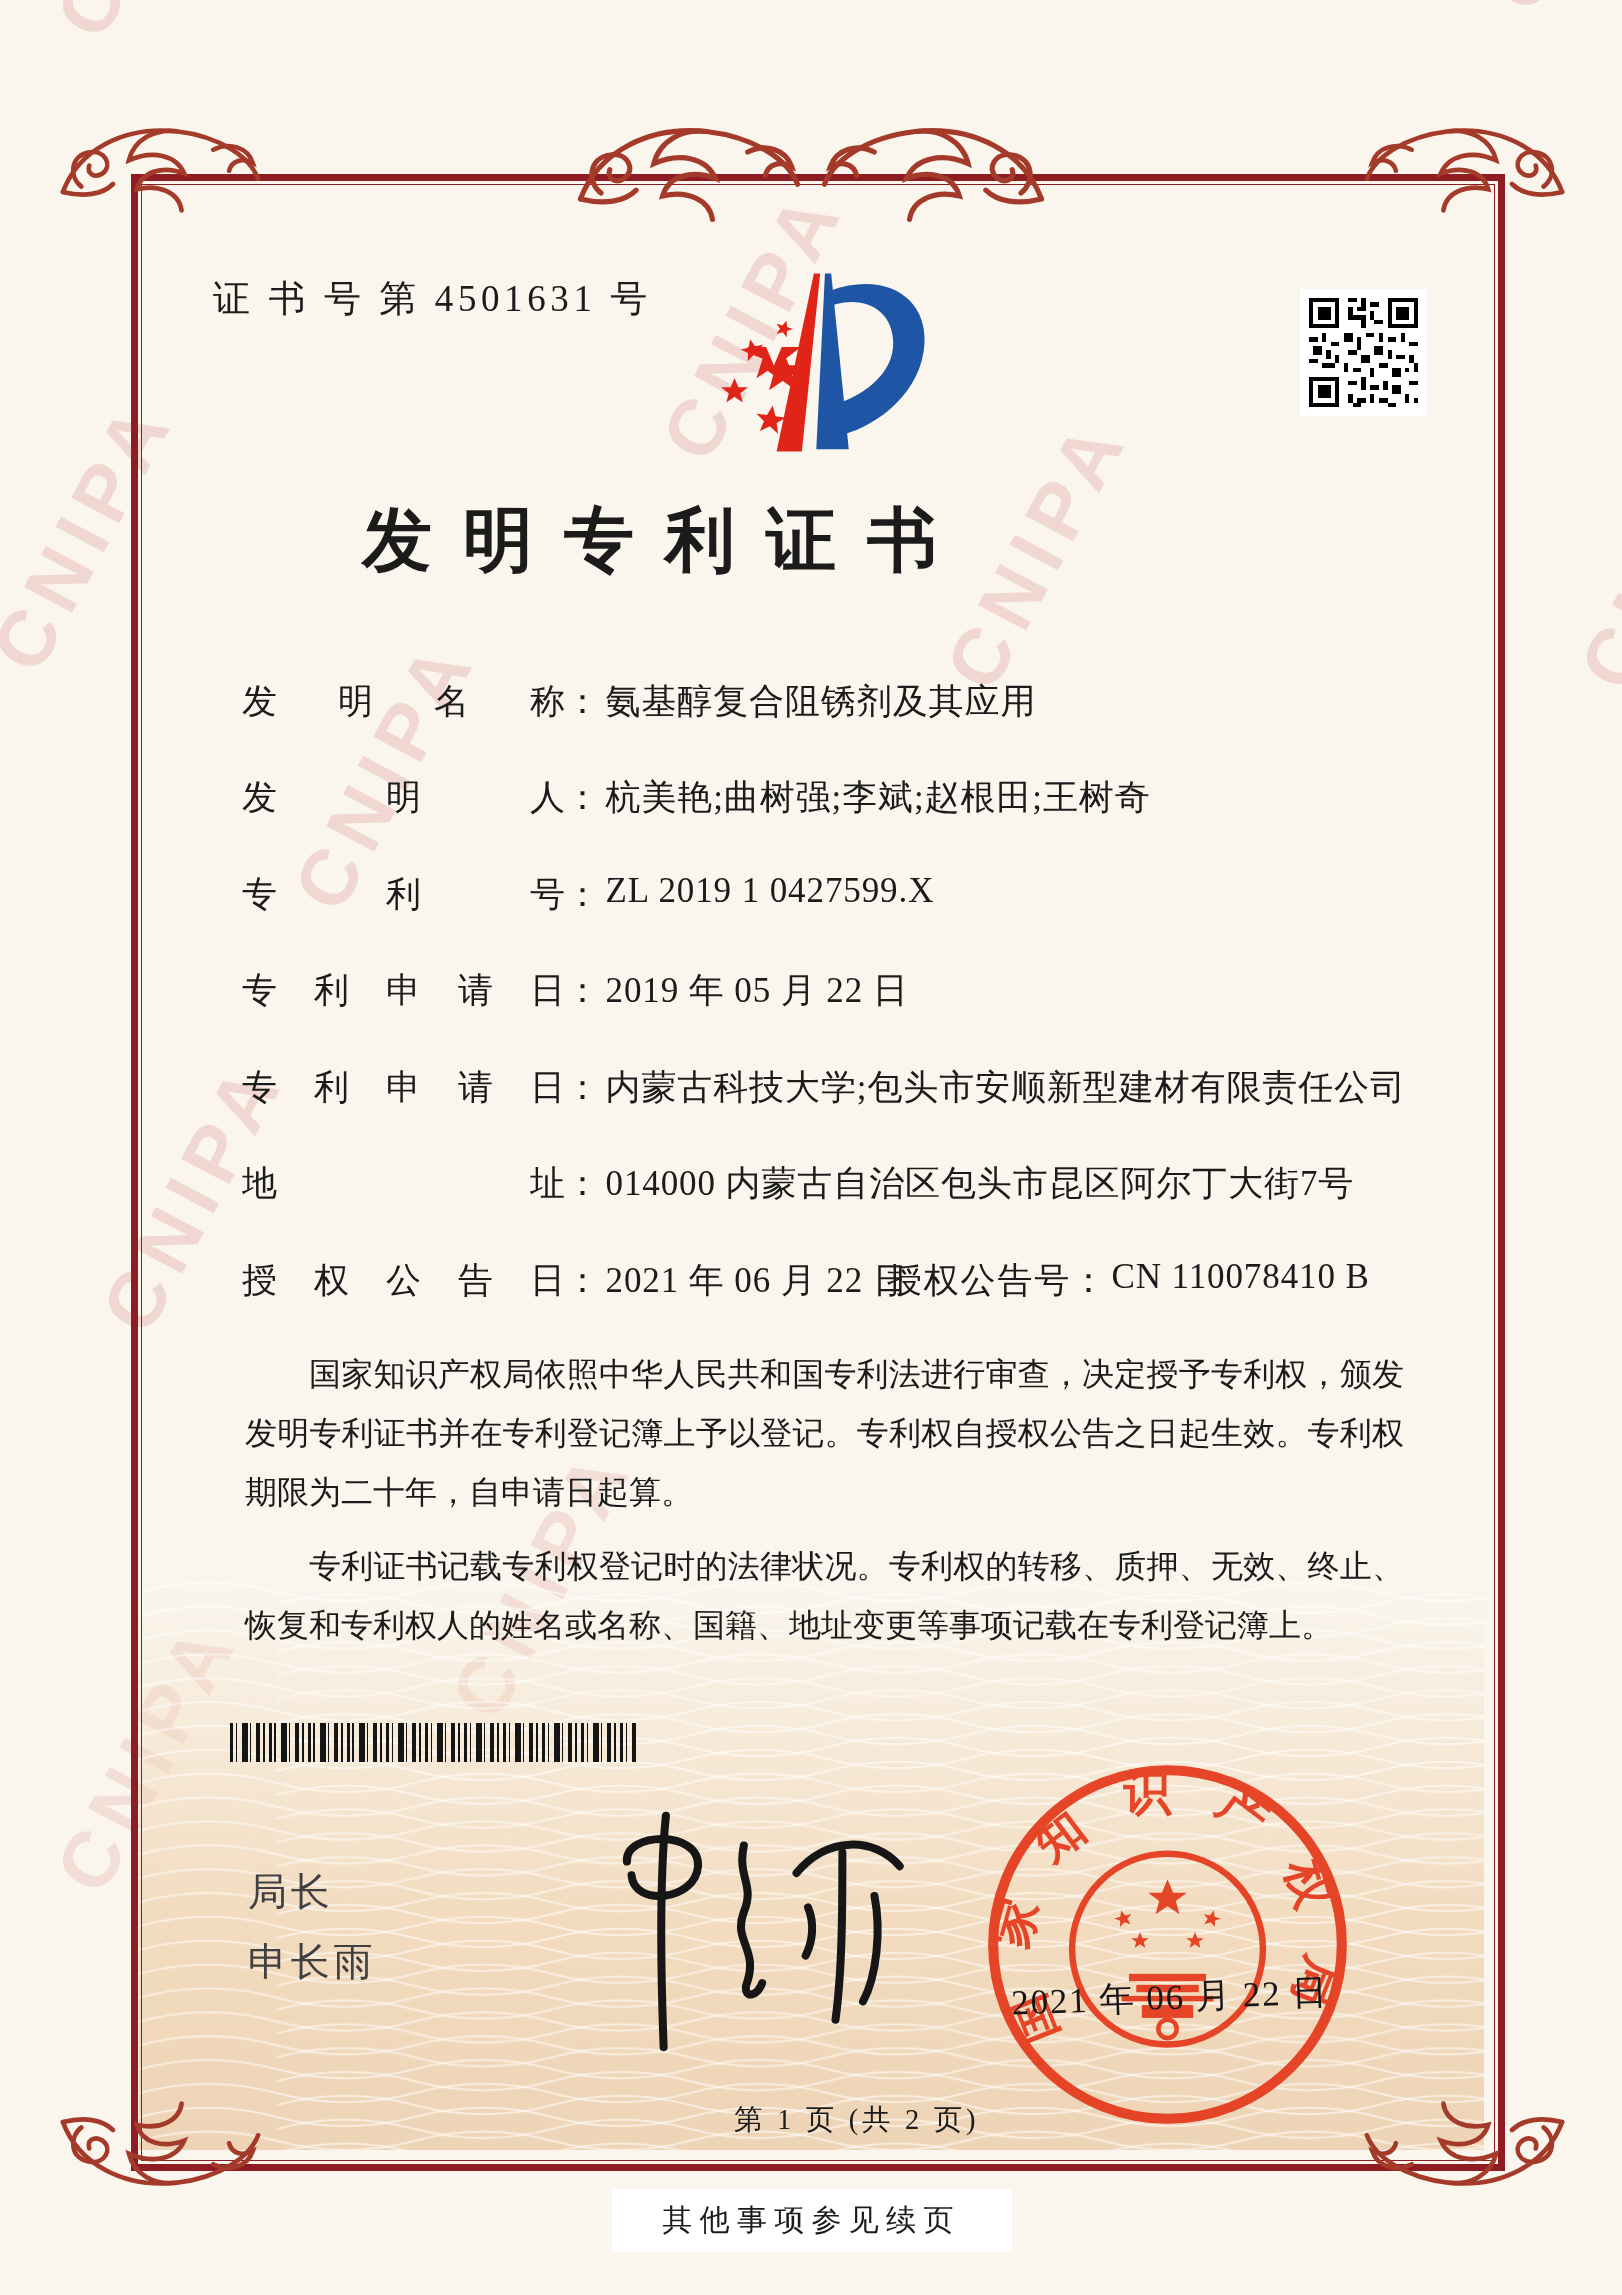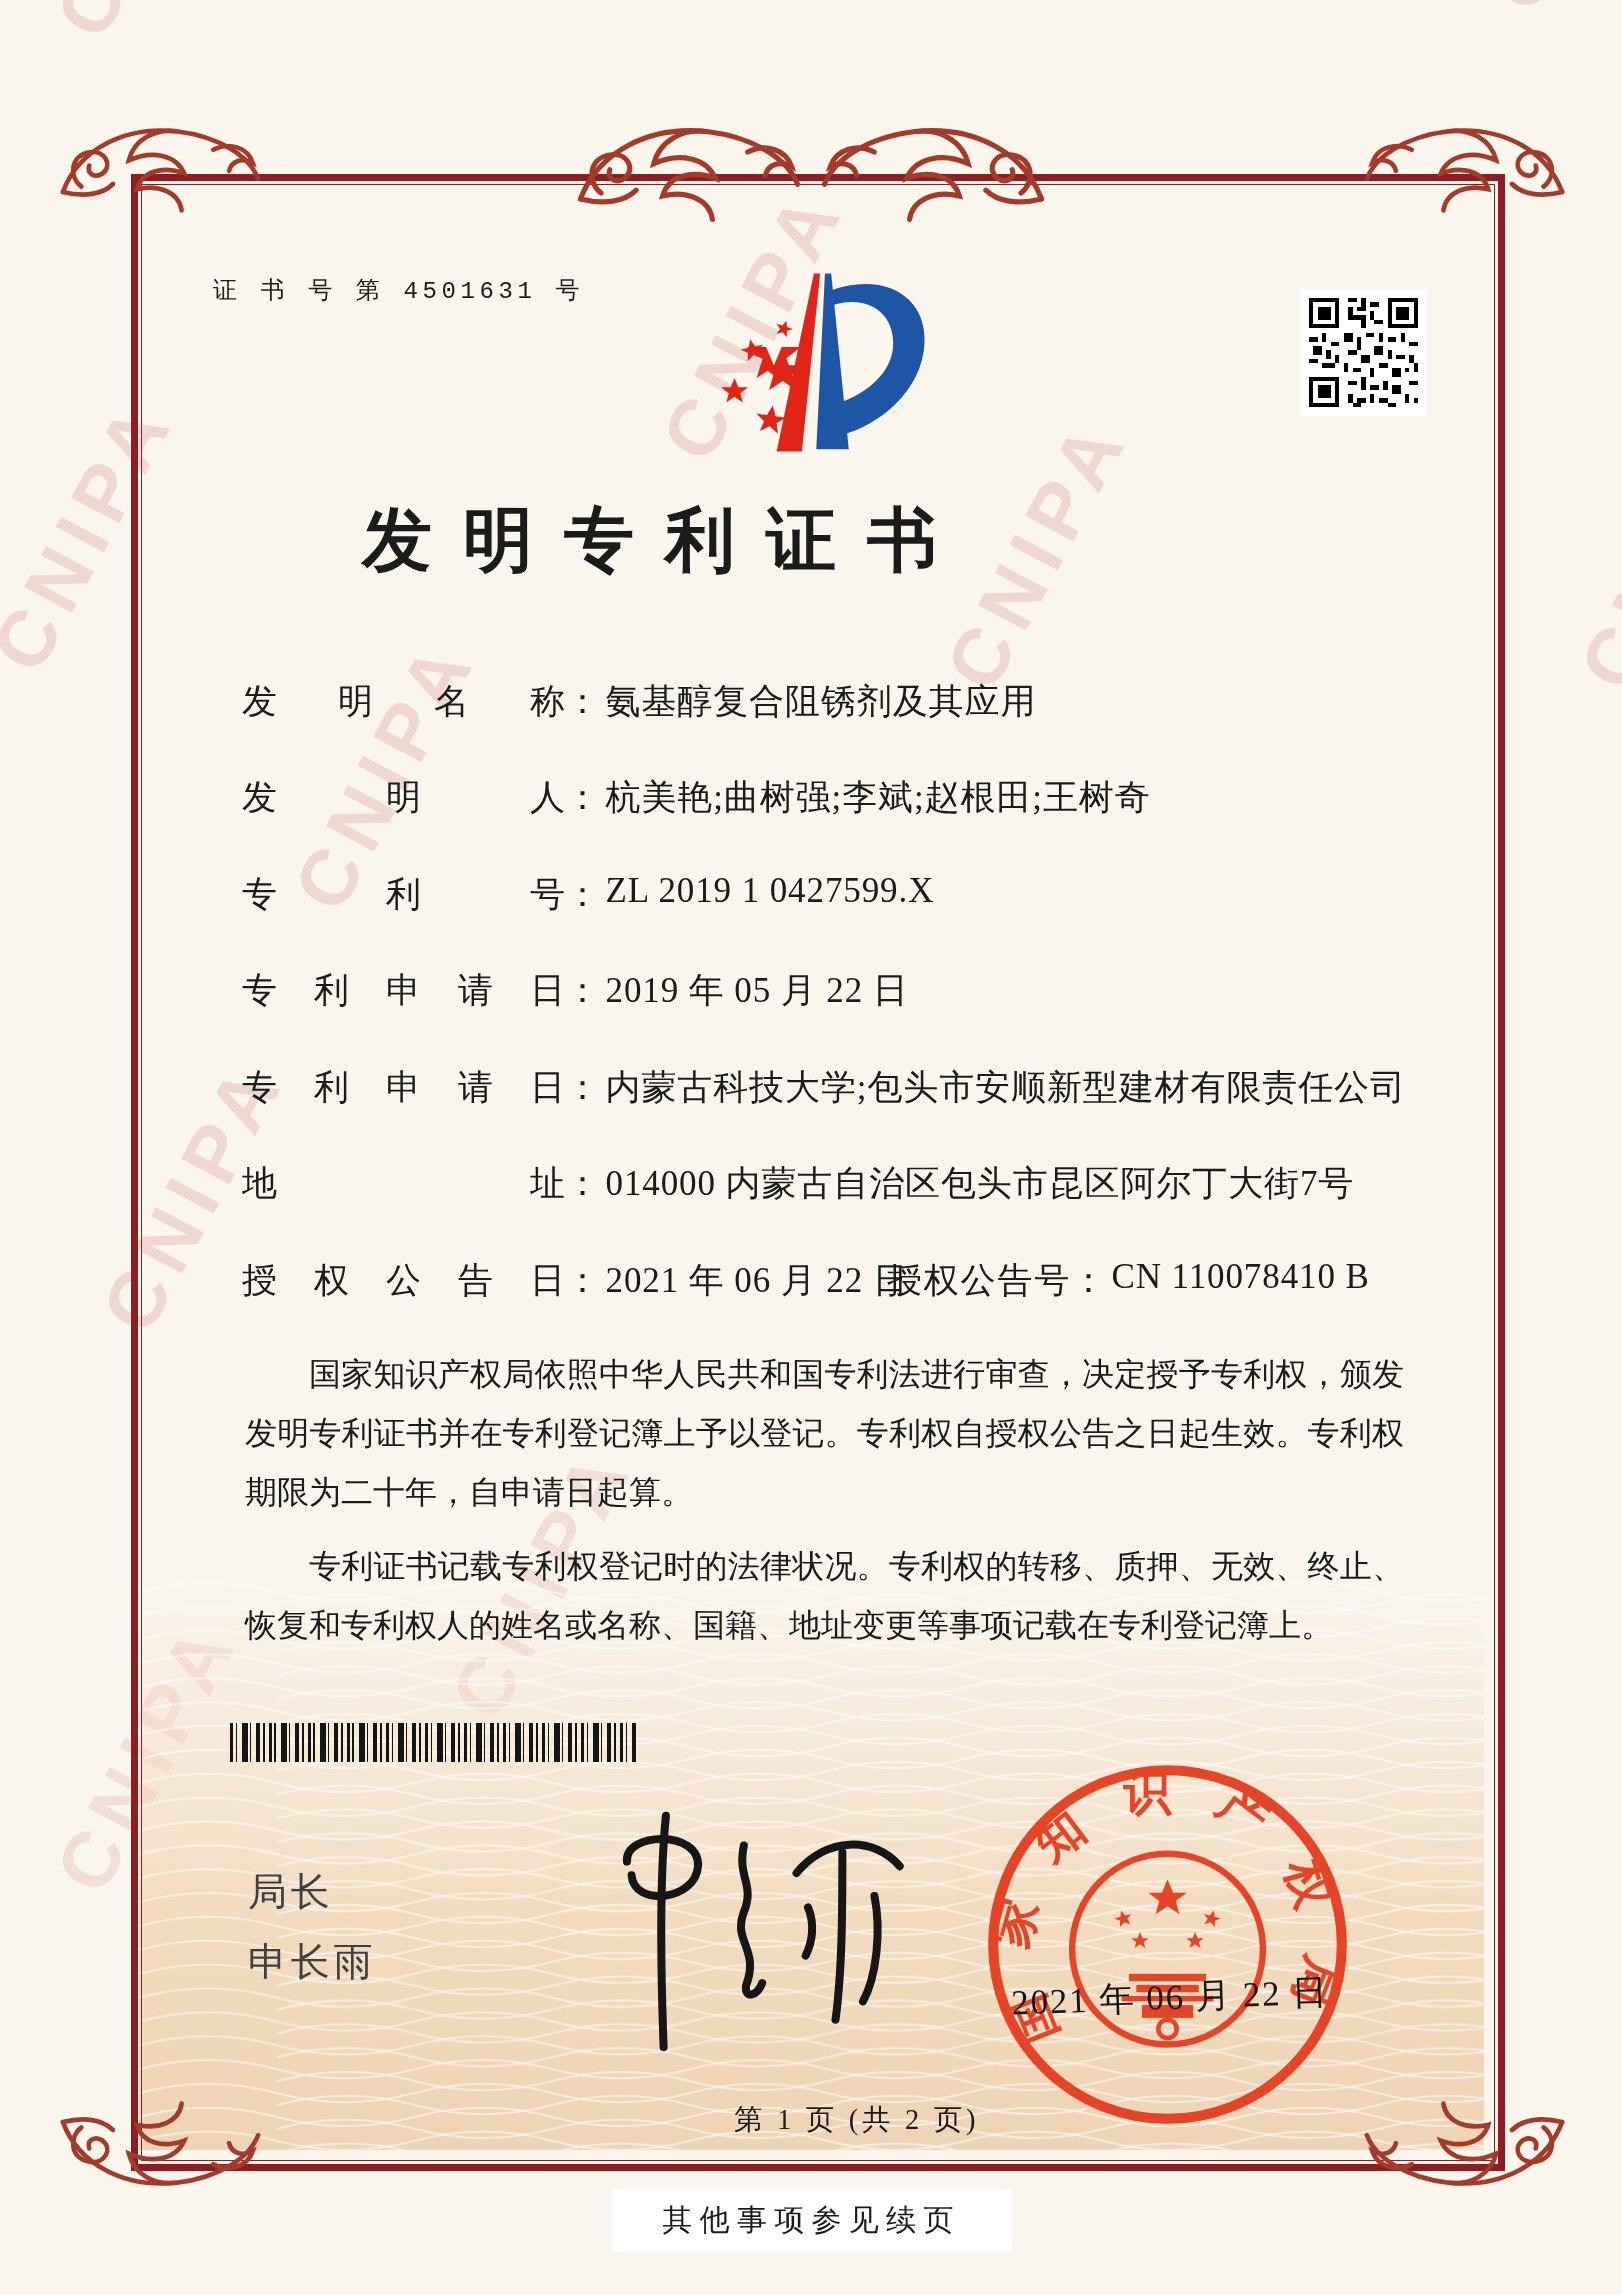--- a/index.html
+++ b/index.html
@@ -12,21 +12,21 @@
   
   .frame{position:absolute;left:131px;top:174px;width:1360px;height:1983px;
          border:7.3px solid #8e1c22;}
   .frame-inner{position:absolute;left:2.8px;top:2.8px;right:2.8px;bottom:2.8px;border:1.8px solid #8e1c22;}
   
   .bottom-zone{position:absolute;left:139px;top:1580px;width:1345px;height:570px;
     background:linear-gradient(180deg,rgba(243,221,194,0) 0%,rgba(243,221,194,.45) 25%,
                rgba(241,216,185,.9) 60%,#eed4b6 100%);}
   .bottom-zone svg{position:absolute;left:0;top:0;}
   
-  .cert-no{position:absolute;left:213px;top:274px;font-size:24px;letter-spacing:4.6px;font-family:Liberation Mono, monospace;}
+  .cert-no{position:absolute;left:213px;top:274px;font-size:37px;letter-spacing:4.6px;}
   .qr{position:absolute;left:1300px;top:289px;width:127px;height:127px;background:#fff;}
   .logo{position:absolute;left:703px;top:264px;width:241px;height:202px;}
   .doc-title{position:absolute;left:0;top:494px;width:1299px;text-align:center;
              font-size:70px;font-weight:bold;letter-spacing:31px;text-indent:31px;}
   
   .rows{position:absolute;left:242px;top:678px;width:1194px;font-size:35px;}
   .row{position:absolute;left:0;white-space:nowrap;}
   .flabel{display:inline-block;width:323px;text-align:justify;text-align-last:justify;vertical-align:top;}
   .colon{display:inline-block;vertical-align:top;}
   .fvalue{display:inline-block;vertical-align:top;padding-left:5.5px;letter-spacing:0.9px;}

